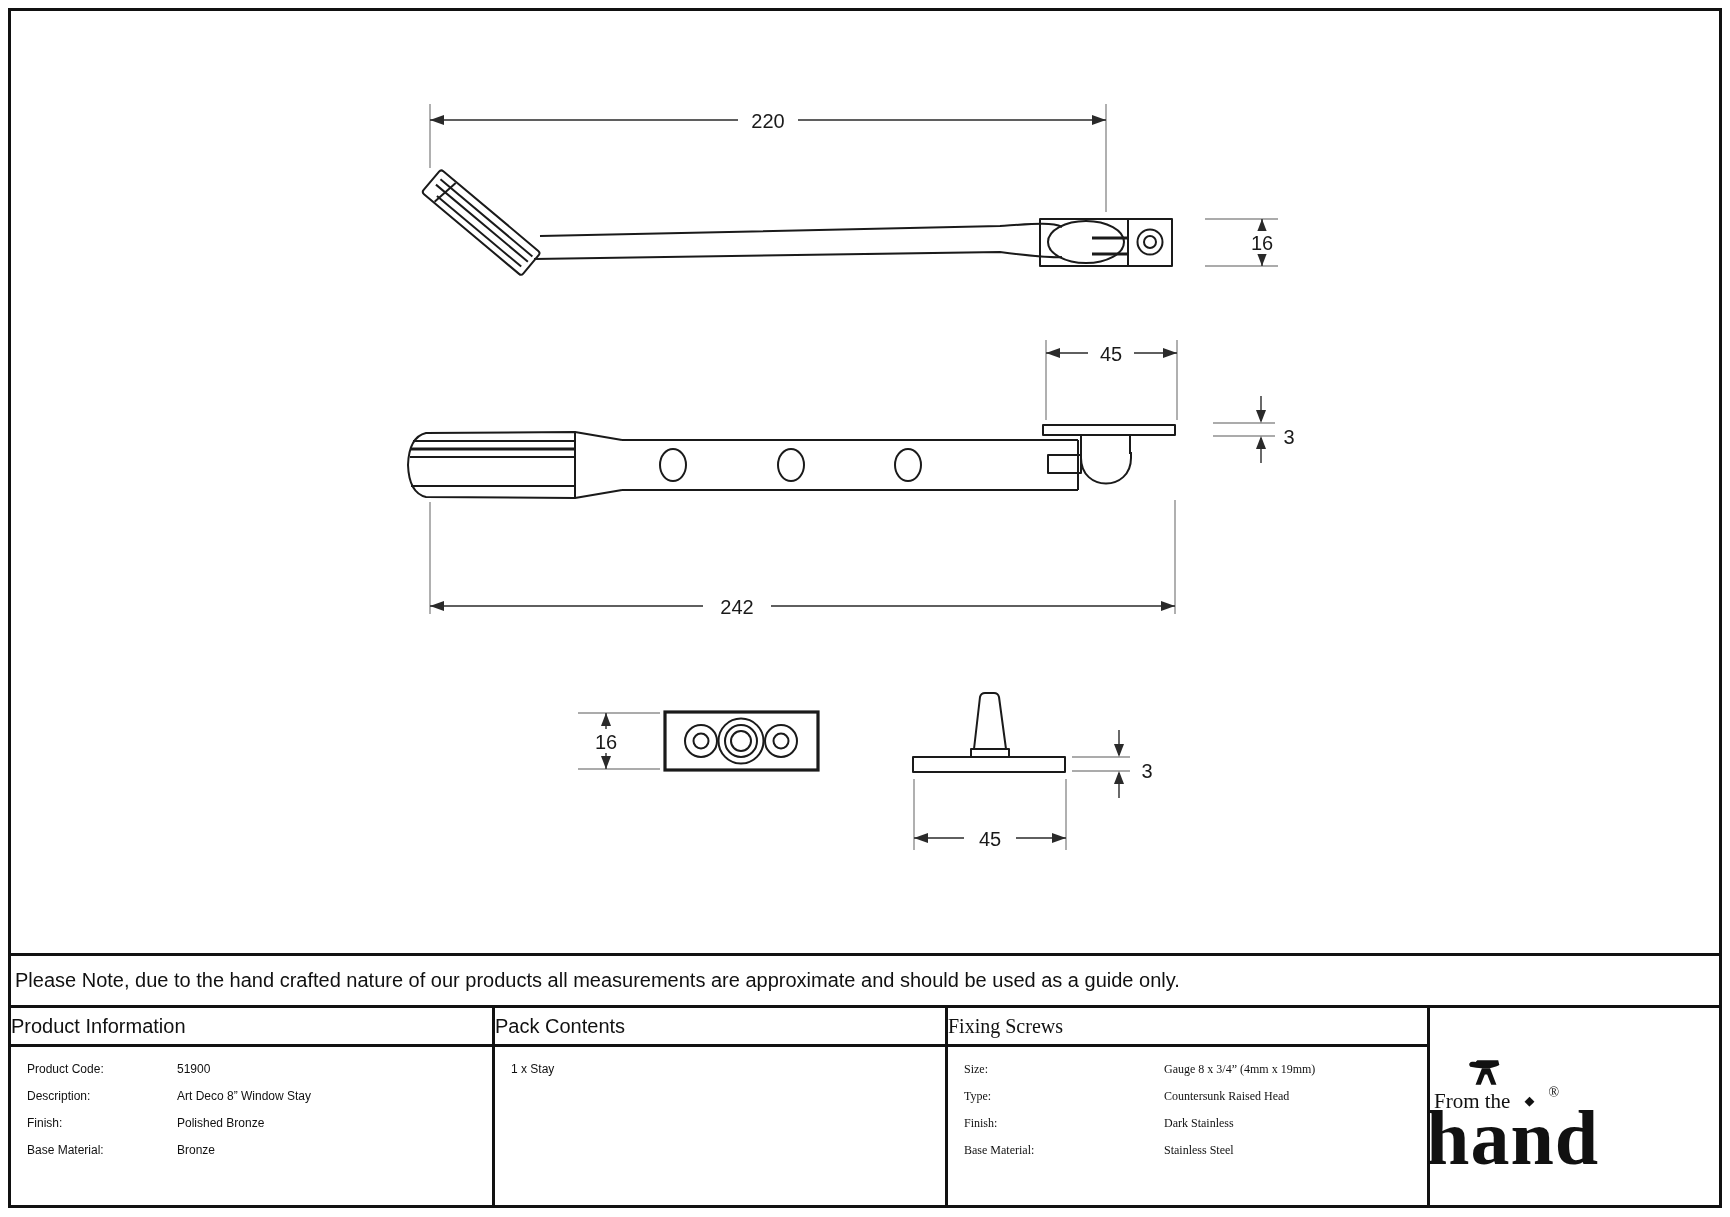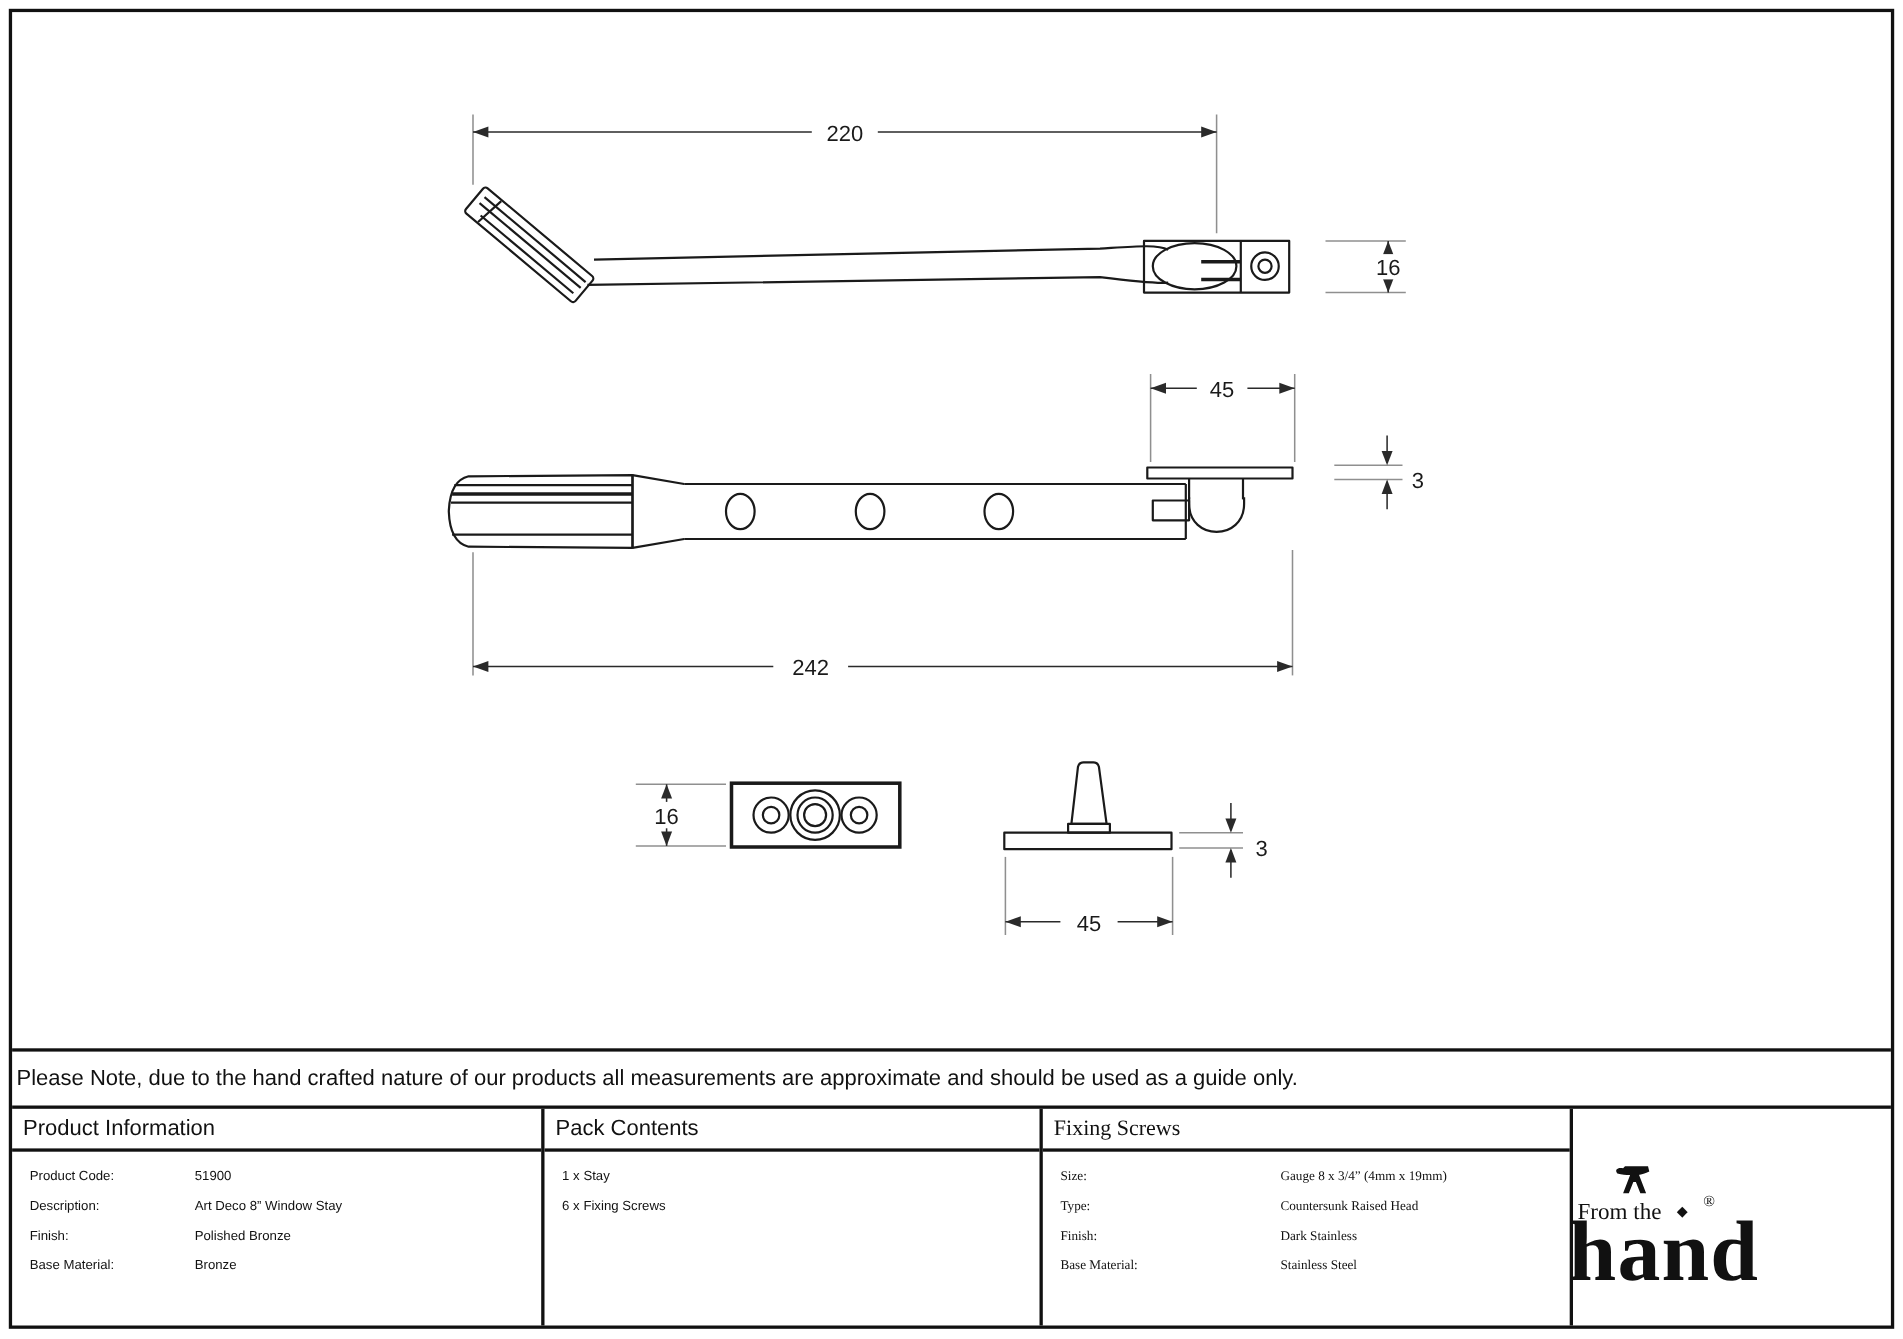--- a/index.html
+++ b/index.html
@@ -9,21 +9,21 @@
   .drawing svg{display:block;}
 
   .note-row{border-top:3px solid #111;height:49px;display:flex;align-items:center;padding-left:4px;font-size:20px;}
   .tbl{flex:1;border-top:3px solid #111;display:flex;min-height:0;}
   .col{display:flex;flex-direction:column;min-width:0;}
   .col.bordered{border-right:3px solid #111;}
   .col1{width:481px;}
   .col2{width:450px;}
   .col3{width:479px;font-family:Liberation Serif, serif;}
   .col4{flex:1;}
-  .col-header{height:36px;border-bottom:3px solid #111;display:flex;align-items:center;padding-left:10px;font-size:20px;}
+  .col-header{height:36px;border-bottom:3px solid #111;display:flex;align-items:center;padding-left:0;font-size:20px;}
   .col-body{padding:9px 0 0 16px;font-size:12px;line-height:27px;}
   .kv{display:flex;}
   .kv .k1{width:150px;flex:none;}
   .kv .k3{width:200px;flex:none;}
 
   
   .logo-cell{flex:1;display:flex;justify-content:center;padding-top:14px;}
   .logo{display:flex;align-items:flex-start;height:112px;flex-direction:column;}
   .anvil-svg{width:112px;height:96px;margin-bottom:2px;}
   .brand-text{position:relative;margin-left:-4px;}
@@ -221,21 +221,20 @@
             <span class="k1">Base Material:</span>
             <span>Bronze</span>
           </div>
       </div>
     </div>
 
     <div class="col col2 bordered">
       <div class="col-header">Pack Contents</div>
       <div class="col-body">
         <div>1 x Stay</div>
-        <div>6 x Fixing Screws</div>
       </div>
     </div>
 
     <div class="col col3 bordered">
       <div class="col-header">Fixing Screws</div>
       <div class="col-body">
         <div class="kv">
             <span class="k3">Size:</span>
             <span>Gauge 8 x 3/4” (4mm x 19mm)</span>
           </div>

